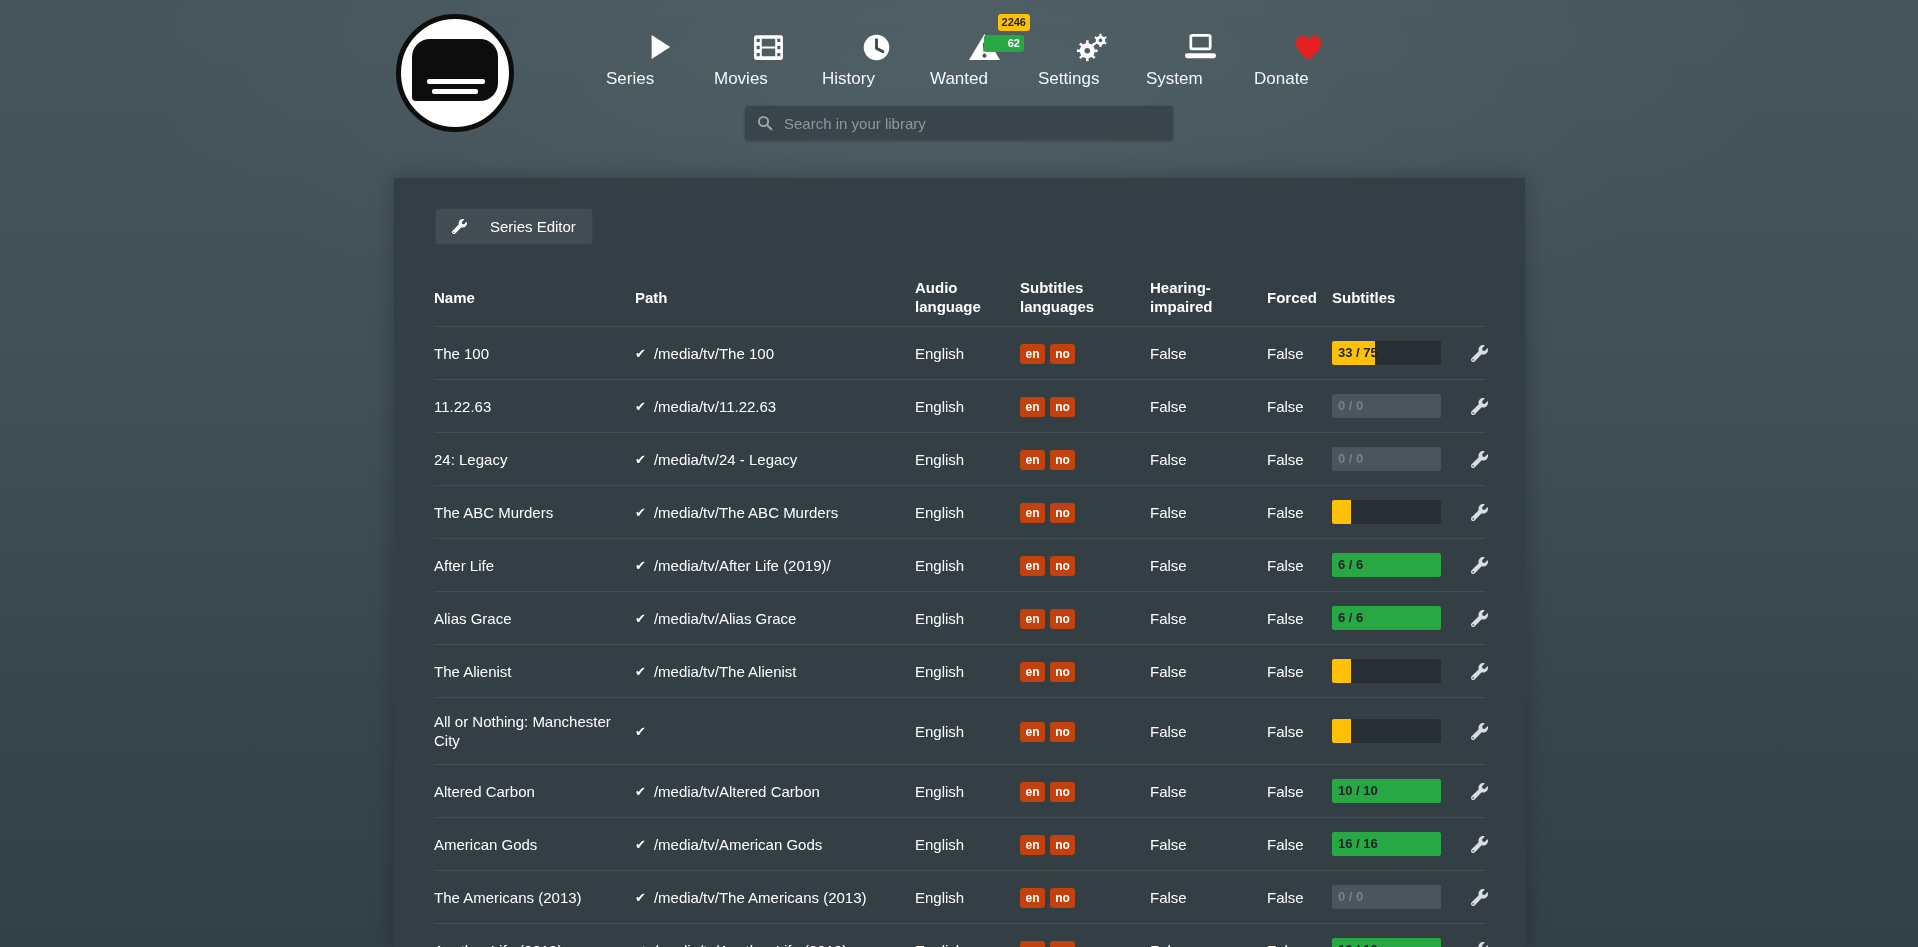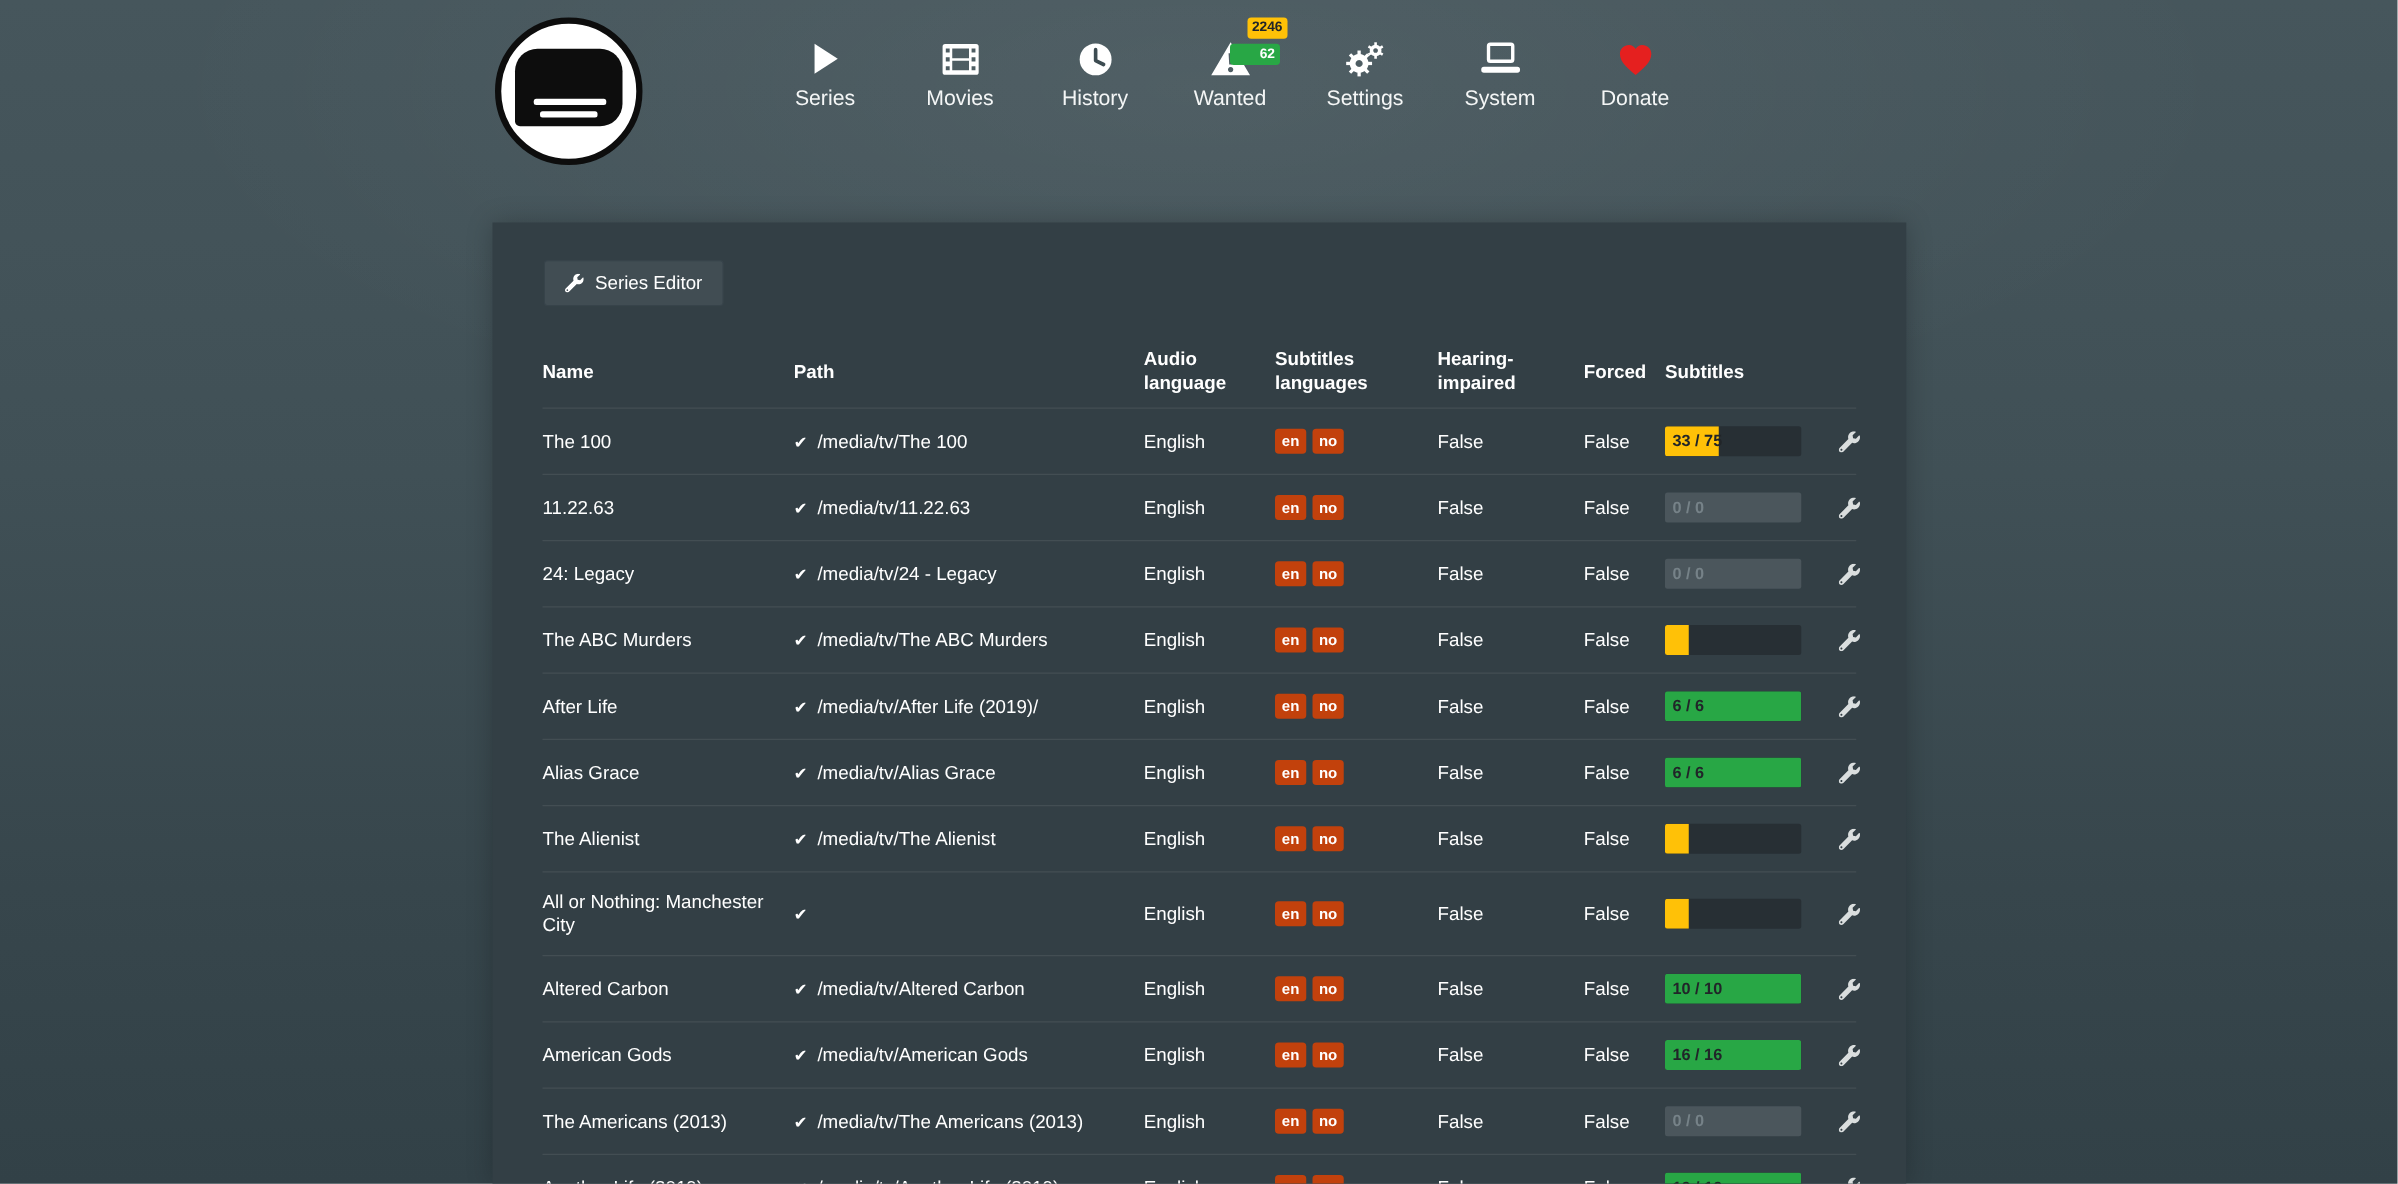--- a/index.html
+++ b/index.html
@@ -20,21 +20,21 @@
   }
   .logo-shape{
     position:absolute;left:11px;top:20px;width:86px;height:62px;
     background:#0d0d0d;border-radius:18px 18px 18px 4px;
   }
   .logo-line{position:absolute;background:#fff;height:5px;border-radius:2px;}
   .logo-line.l1{left:15px;bottom:17px;width:58px;}
   .logo-line.l2{left:20px;bottom:7px;width:46px;}
 
   .nav{position:absolute;left:606px;top:28px;display:flex;}
-  .nav-item{width:108px;text-align:center;position:relative;cursor:pointer;}
+  .nav-item{width:108px;text-align:left;position:relative;cursor:pointer;}
   .nav-icon{height:38px;display:flex;align-items:center;justify-content:center;}
   .nav-label{font-size:17px;color:#f4f6f6;margin-top:3px;}
   .nav-badge{
     position:absolute;font-size:11px;font-weight:bold;line-height:1;
     padding:3px 4px;border-radius:3px;
   }
   .nav-badge.warning{background:#ffc107;color:#212529;top:-14px;right:8px;}
   .nav-badge.success{background:#28a745;color:#fff;top:7px;right:14px;padding-left:24px;}
 
   .search-bar{
@@ -51,21 +51,21 @@
   .search-bar input::placeholder{color:#8d989d;}
 
   
   .panel{
     position:absolute;left:394px;top:178px;width:1131px;height:769px;
     background:#333f45;box-shadow:0 0 20px rgba(0,0,0,0.25);overflow:hidden;
   }
   .editor-btn{
     position:absolute;left:41px;top:30px;height:37px;
     background:#414d53;border:1px solid #37434a;border-radius:3px;
-    display:inline-flex;align-items:center;gap:9px;padding:0 16px;
+    display:inline-flex;align-items:center;gap:23px;padding:0 16px;
     font-size:15px;color:#fff;cursor:pointer;
   }
 
   .table{position:absolute;left:40px;right:40px;top:92px;}
   .thead,.trow{
     display:grid;
     grid-template-columns:201px 280px 105px 130px 117px 65px 139px 1fr;
     align-items:center;
   }
   .thead{min-height:56px;}
@@ -191,20 +191,27 @@
       <div class="nav-icon">
         <svg width="31" height="29" viewBox="0 0 32 30">
           <path fill="#e5201f" d="M16 28 C10 22.5 3 17.5 3 10.5 C3 6 6.5 3 10.5 3 C13 3 15.1 4.4 16 6.5 C16.9 4.4 19 3 21.5 3 C25.5 3 29 6 29 10.5 C29 17.5 22 22.5 16 28 Z"></path>
         </svg>
       </div>
       <div class="nav-label">Donate</div>
     </div>
 
   </div>
 
+  <div class="search-bar">
+    <svg width="16" height="16" viewBox="0 0 16 16">
+      <circle cx="6.5" cy="6.5" r="4.6" fill="none" stroke="#98a2a7" stroke-width="2"></circle>
+      <line x1="10.2" y1="10.2" x2="14.3" y2="14.3" stroke="#98a2a7" stroke-width="2.2" stroke-linecap="round"></line>
+    </svg>
+    <input type="text" placeholder="Search in your library" style="">
+  </div>
 
   <div class="panel">
 
     <button class="editor-btn">
       <svg width="15" height="15" viewBox="0 0 512 512">
         <path fill="#fff" d="M507.73 109.1c-2.24-9.03-13.54-12.09-20.12-5.51l-74.36 74.36-67.88-11.31-11.31-67.88 74.36-74.36c6.62-6.62 3.43-17.9-5.66-20.16-47.38-11.74-99.55.91-136.58 37.93-39.64 39.64-50.55 97.1-34.05 147.2L18.74 402.76c-24.99 24.99-24.99 65.51 0 90.5 24.99 24.99 65.51 24.99 90.5 0l213.21-213.21c50.12 16.71 107.47 5.68 147.37-34.22 37.07-37.07 49.7-89.32 37.91-136.73zM64 472c-13.25 0-24-10.75-24-24 0-13.26 10.75-24 24-24s24 10.74 24 24c0 13.25-10.75 24-24 24z"></path>
       </svg>
       <span>Series Editor</span>
     </button>
 

